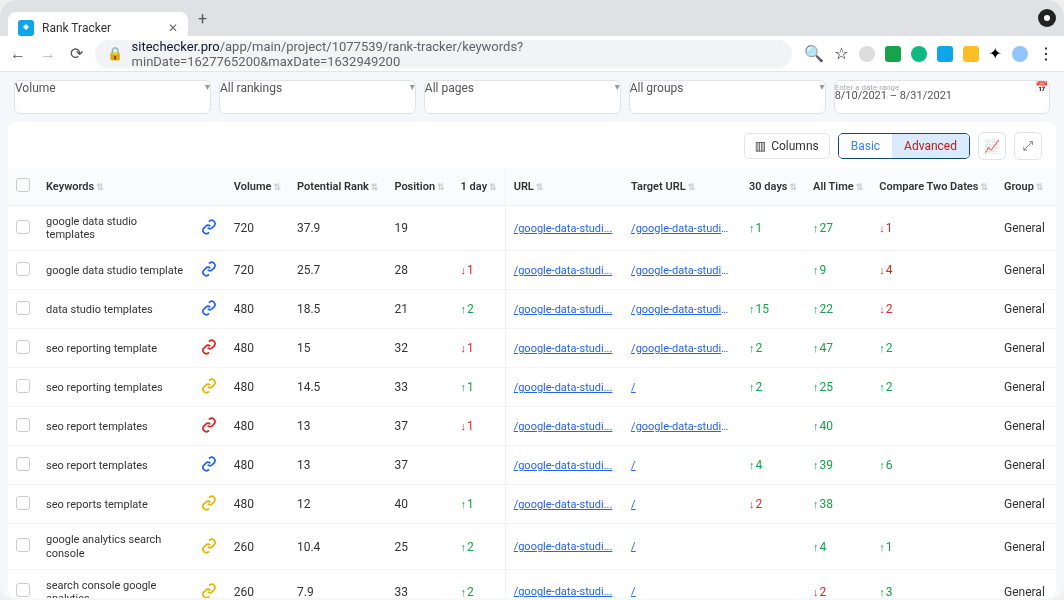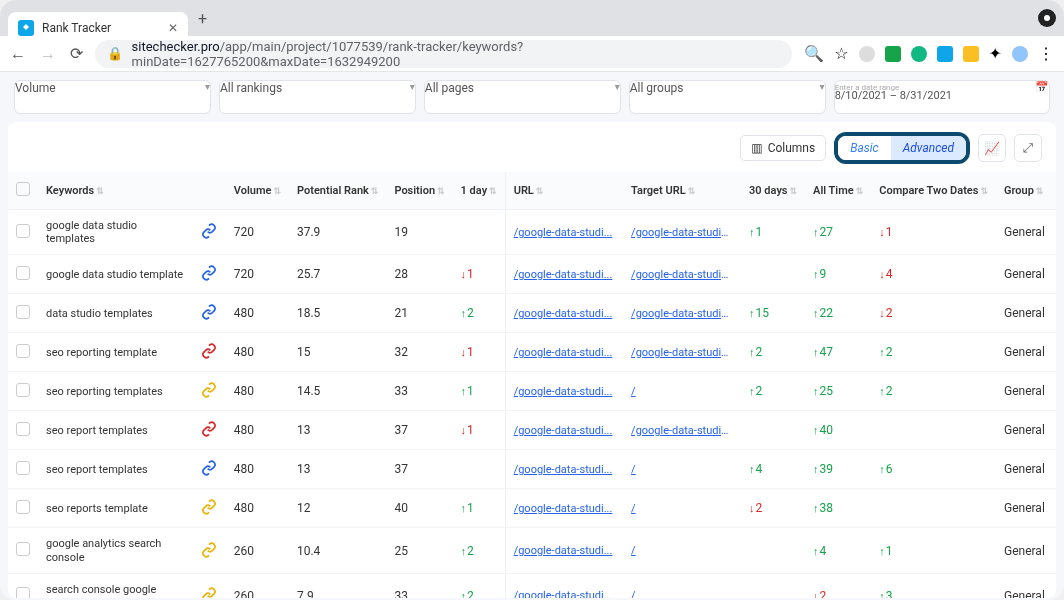--- a/index.html
+++ b/index.html
@@ -25,24 +25,24 @@
 .filter-search { flex:1.3; color:#aaa; }
 .filter-search::before { content:'🔍'; font-size:11px; margin-right:6px; opacity:.5; }
 .filter-box .chev { margin-left:auto; color:#999; font-size:10px; }
 .date-box { flex:1.1; font-size:11px; }
 .date-label { font-size:8px; color:#aaa; position:absolute; top:2px; }
 .date-val { margin-top:8px; font-size:11px; }
 .date-box .cal-icon { margin-left:auto; color:#999; }
 .card { background:#fff; border-radius:8px; padding:0; height:476px; display:flex; flex-direction:column; overflow:hidden; }
 .card-header { display:flex; justify-content:flex-end; align-items:center; padding:10px 14px 8px; gap:8px; }
 .btn-plain { border:1px solid #e0e3e8; background:#fff; border-radius:5px; padding:5px 10px; font-size:12px; color:#333; display:flex; align-items:center; gap:5px; }
-.btn-group { display:flex; border:4px solid #0c4a6e; border-radius:12px; overflow:hidden;font-style:italic; }
+.btn-group { display:flex; border:1px solid #0c4a6e; border-radius:5px; overflow:hidden; }
 .btn-seg { padding:5px 12px; font-size:12px; cursor:pointer; }
 .btn-seg.basic { color:#3b82f6; background:#fff; }
-.btn-seg.adv { color:#1d4ed8; background:#dbeafe; }
+.btn-seg.adv { color:#b91c1c; background:#dbeafe; }
 .icon-btn { width:28px; height:28px; border:1px solid #e0e3e8; border-radius:5px; display:flex; align-items:center; justify-content:center; color:#666; font-size:13px; }
 .table-wrap { flex:1; overflow-y:auto; }
 .table-wrap::-webkit-scrollbar { width:6px; }
 .table-wrap::-webkit-scrollbar-thumb { background:#d0d3d8; border-radius:3px; }
 table { width:100%; border-collapse:collapse; font-size:12px; }
 thead th { text-align:left; padding:10px 8px; color:#333; font-weight:600; font-size:11px; border-bottom:1px solid #eef0f3; white-space:nowrap; }
 thead th .sort { color:#ccc; font-size:9px; margin-left:2px; }
 thead tr { background:#fafbfc; }
 tbody td { padding:9px 8px; border-bottom:1px solid #f2f4f6; color:#333; vertical-align:middle; }
 .chk { width:14px; height:14px; border:1.5px solid #ccc; border-radius:3px; display:inline-block; }

